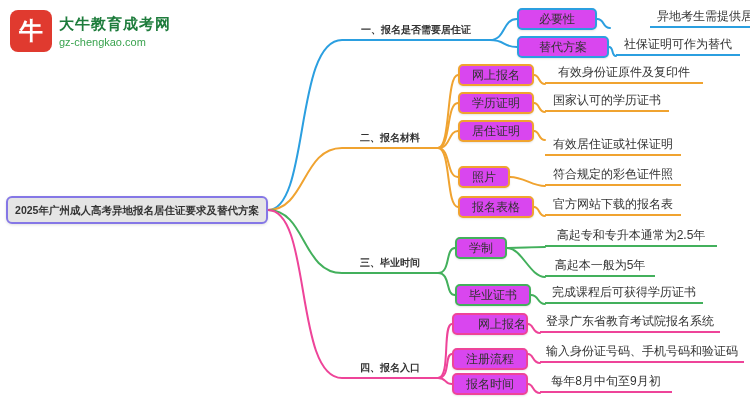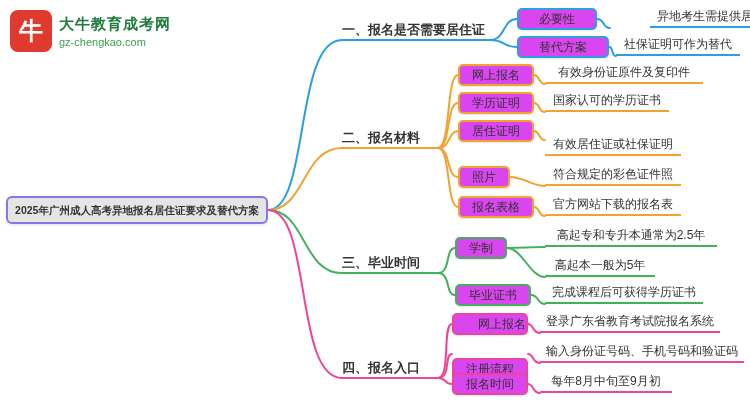--- a/index.html
+++ b/index.html
@@ -16,21 +16,21 @@
   .s4{stroke:var(--branch4,#ee4499);}
 
   .node{position:absolute;box-sizing:border-box;white-space:nowrap;}
 
   .root{
     border:2px solid var(--root-border,#8577e6);border-radius:6px;background:#e5e5e5;
     height:28px;line-height:24px;font-size:10.5px;font-weight:bold;text-align:center;
     box-shadow:0 1px 3px rgba(0,0,0,.12);
   }
   .branch-label{
-    height:20px;line-height:20px;font-size:13px;font-weight:bold;text-align:left;
+    height:20px;line-height:20px;font-size:10px;font-weight:bold;text-align:center;
   }
   .box{
     border:2px solid;border-radius:5px;background:#d946ef;height:22px;line-height:18px;
     font-size:12px;text-align:center;box-shadow:0 1px 2px rgba(0,0,0,.10);
   }
   .leaf{
     height:20px;line-height:17px;font-size:12px;text-align:center;border-bottom:2px solid;
   }
   .b1{border-color:var(--branch1,#2b9fe0);}
   .b2{border-color:var(--branch2,#f0a330);}
@@ -124,18 +124,18 @@
   <div class="node branch-label" style="left:342px;top:253px;width:96px;">三、毕业时间</div>
   <div class="node box b3" style="left:455px;top:237px;width:52px;">学制</div>
   <div class="node leaf b3" style="left:545px;top:227px;width:172px;">高起专和专升本通常为2.5年</div>
   <div class="node leaf b3" style="left:545px;top:257px;width:110px;">高起本一般为5年</div>
   <div class="node box b3" style="left:455px;top:284px;width:76px;">毕业证书</div>
   <div class="node leaf b3" style="left:545px;top:284px;width:158px;">完成课程后可获得学历证书</div>
 
   <div class="node branch-label" style="left:342px;top:358px;width:96px;">四、报名入口</div>
   <div class="node box b4" style="left:452px;top:313px;width:76px;padding-left:24px;">网上报名</div>
   <div class="node leaf b4" style="left:540px;top:313px;width:180px;">登录广东省教育考试院报名系统</div>
-  <div class="node box b4" style="left:452px;top:358px;width:76px;">注册流程</div>
+  <div class="node box b4" style="left:452px;top:348px;width:76px;">注册流程</div>
   <div class="node leaf b4" style="left:540px;top:343px;width:204px;">输入身份证号码、手机号码和验证码</div>
   <div class="node box b4" style="left:452px;top:373px;width:76px;">报名时间</div>
   <div class="node leaf b4" style="left:540px;top:373px;width:132px;">每年8月中旬至9月初</div>
 
 </div>
 
 </body></html>

